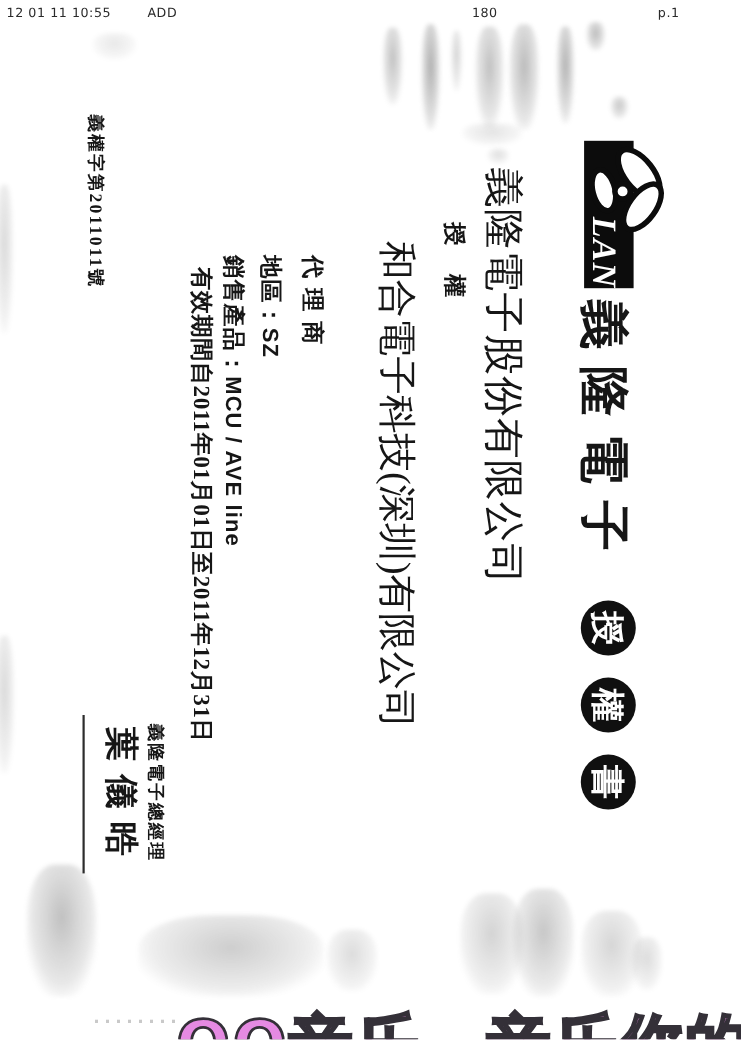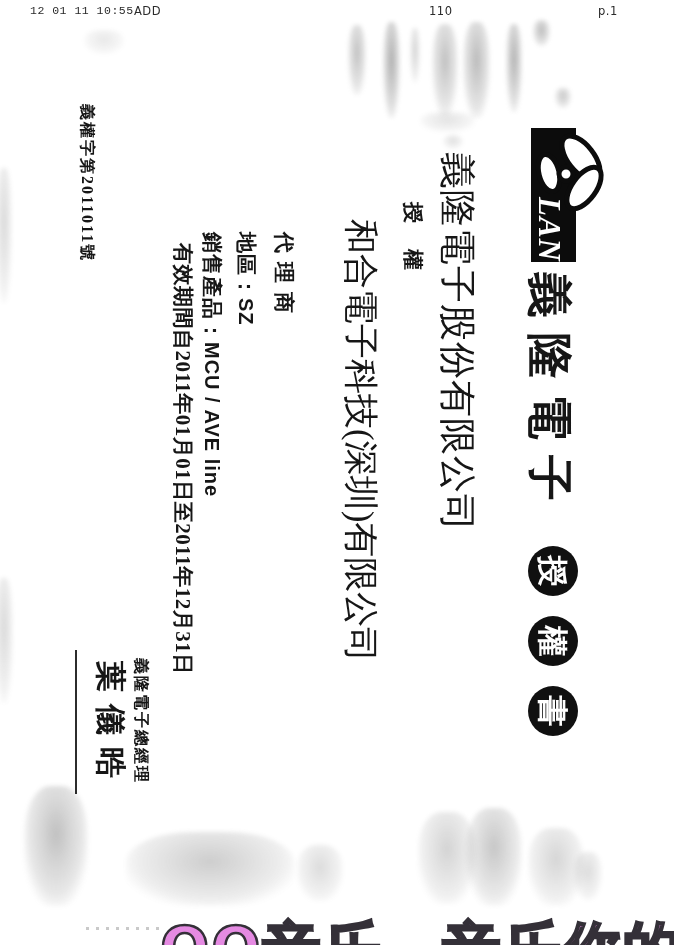--- a/index.html
+++ b/index.html
@@ -4,21 +4,21 @@
 <style>
   html,body{margin:0;padding:0;background:#ffffff;}
   .page{
     position:relative;width:674px;height:945px;background:#ffffff;
     overflow:hidden;font-family:"Liberation Serif","DejaVu Serif",serif;color:#161616;
   }
   
   .fax-header{position:absolute;left:0;top:0;width:674px;height:20px;
     font-family:"DejaVu Sans","Liberation Sans",sans-serif;font-size:11.5px;color:#2a2a2a;}
   .fax-header span{position:absolute;top:4px;white-space:nowrap;letter-spacing:.5px;}
-  .fx-time{left:30px;font-family:Liberation Mono, monospace;}
+  .fx-time{left:6px;}
   .fx-add{left:134px;text-align:right;}
   .fx-num{left:429px;}
   .fx-page{left:598px;}
 
   
   .doc{
     position:absolute;left:0;top:0;width:945px;height:674px;
     transform-origin:0 0;transform:translate(674px,0) rotate(90deg);
   }
   .doc *{white-space:nowrap;}
@@ -55,21 +55,21 @@
   }
 </style>
 </head>
 <body>
 
 <div class="page">
 
   <div class="fax-header">
     <span class="fx-time">12 01 11 10:55</span>
     <span class="fx-add">ADD</span>
-    <span class="fx-num">110</span>
+    <span class="fx-num">180</span>
     <span class="fx-page">p.1</span>
   </div>
 
   <div class="noise" style="left:348px;top:25px;width:18px;height:70px;opacity:.50;"></div>
   <div class="noise" style="left:383px;top:22px;width:17px;height:96px;opacity:.65;"></div>
   <div class="noise" style="left:410px;top:28px;width:10px;height:55px;opacity:.35;"></div>
   <div class="noise" style="left:432px;top:24px;width:26px;height:92px;opacity:.50;"></div>
   <div class="noise" style="left:463px;top:22px;width:27px;height:96px;opacity:.55;"></div>
   <div class="noise" style="left:506px;top:24px;width:16px;height:88px;opacity:.62;"></div>
   <div class="noise" style="left:533px;top:20px;width:17px;height:26px;opacity:.55;"></div>

